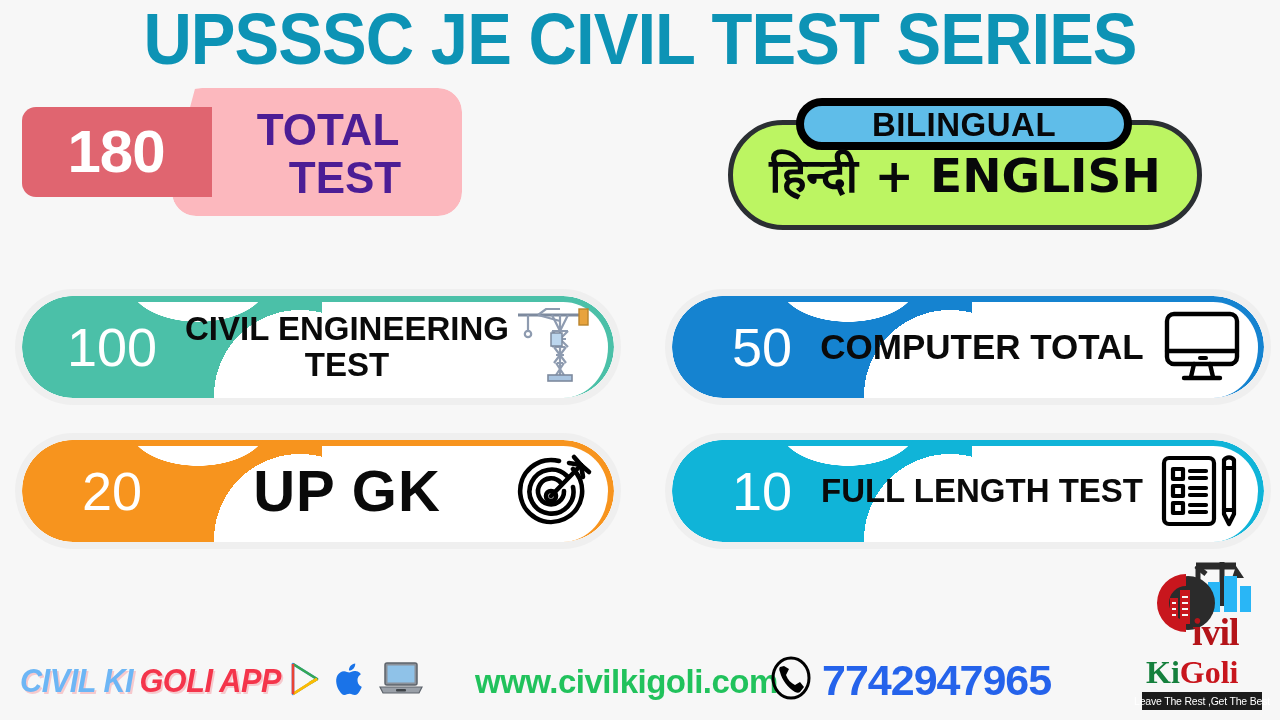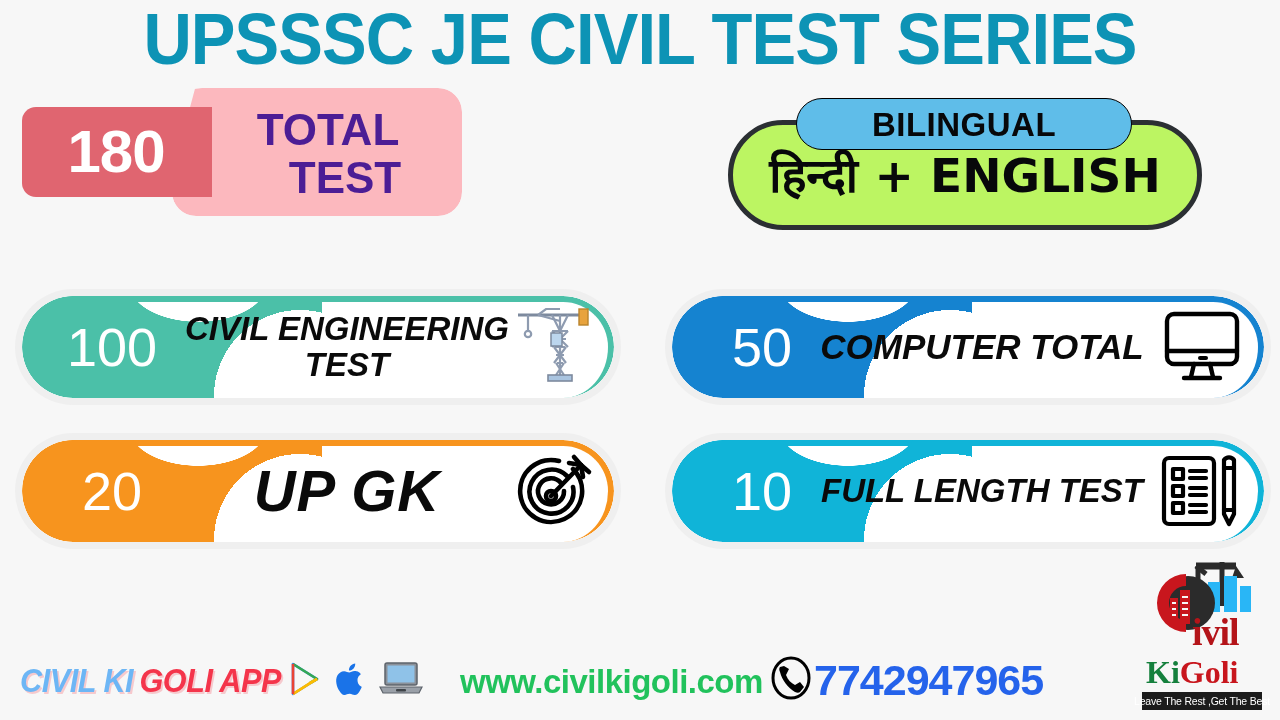--- a/index.html
+++ b/index.html
@@ -60,21 +60,21 @@
   #total-badge .l2 { align-self:center; padding-left:34px; }
 
   
   #bilingual-badge { position:absolute; left:728px; top:98px; width:474px; height:132px; }
   #bilingual-badge .greenpill {
     position:absolute; left:0; top:22px; width:474px; height:110px;
     background:#bcf562; border:5px solid #2b2f33; border-radius:58px;
   }
   #bilingual-badge .bluepill {
     position:absolute; left:68px; top:0px; width:336px; height:52px;
-    background:#5fbde9; border:1px solid #000000; border-radius:28px;
+    background:#5fbde9; border:8px solid #000000; border-radius:28px;
     display:flex; align-items:center; justify-content:center;
     z-index:2;
   }
   #bilingual-badge .bluepill span {
     color:#07080a; font-weight:700; font-size:33px; letter-spacing:0.5px; line-height:1;
   }
   #bilingual-badge .hindirow {
     position:absolute; left:0; top:28px; width:474px; height:100px;
     display:flex; align-items:center; justify-content:center;
     z-index:3;
@@ -116,21 +116,21 @@
   }
   .card .blobnum {
     position:absolute; left:0px; top:0; width:180px; height:102px;
     display:flex; align-items:center; justify-content:center;
     color:#ffffff; font-weight:400; font-size:54px; line-height:1;
     z-index:4; letter-spacing:0px;
   }
   .card .cardlabel {
     position:absolute; left:150px; top:0; width:350px; height:102px;
     display:flex; align-items:center; justify-content:center;
-    text-align:center; z-index:3;font-style:italic;
+    text-align:center; z-index:3;
   }
   .card .cardlabel span {
     color:#0a0a0a; font-weight:700; font-size:36px; line-height:1.08;
   }
   .card .cardicon {
     position:absolute; right:14px; top:0; width:96px; height:102px;
     display:flex; align-items:center; justify-content:center; z-index:3;
   }
   #card-civil  { left:22px;  top:296px; --accent:#4bc0a8; }
   #card-comp   { left:672px; top:296px; --accent:#1583d0; }
@@ -154,28 +154,28 @@
     transform:scaleX(0.9); transform-origin:left center;
     letter-spacing:-0.5px; white-space:nowrap;
   }
   #app-name .blue { color:#6db6f5; text-shadow:2px 2px 0 #f6c9cd; }
   #app-name .red  { color:#f4354b; text-shadow:2px 2px 0 #f6c9cd; }
   .store-icons {
     position:absolute; left:288px; top:6px; width:145px; height:54px;
     display:flex; align-items:center; gap:10px;
   }
   #site-url {
-    position:absolute; left:460px; top:12px; height:42px;
+    position:absolute; left:475px; top:12px; height:42px;
     display:flex; align-items:center;
     color:#21c25c; font-weight:700; font-size:33px; line-height:1;
     letter-spacing:-0.5px;
   }
   #phone-wrap {
     position:absolute; left:770px; top:8px; height:48px;
-    display:flex; align-items:center; gap:2px;
+    display:flex; align-items:center; gap:10px;
   }
   #phone-num { color:#2563eb; font-weight:700; font-size:43px; line-height:1; letter-spacing:-1px; }
 
   
   #logo { position:absolute; left:1140px; top:562px; width:132px; height:152px; }
   #logo .wordmark1 {
     position:absolute; left:0px; top:54px; width:132px; height:44px;
     display:flex; align-items:center; justify-content:flex-start;
     font-weight:700; font-size:38px; line-height:1;
     font-family:"Liberation Serif", serif;

